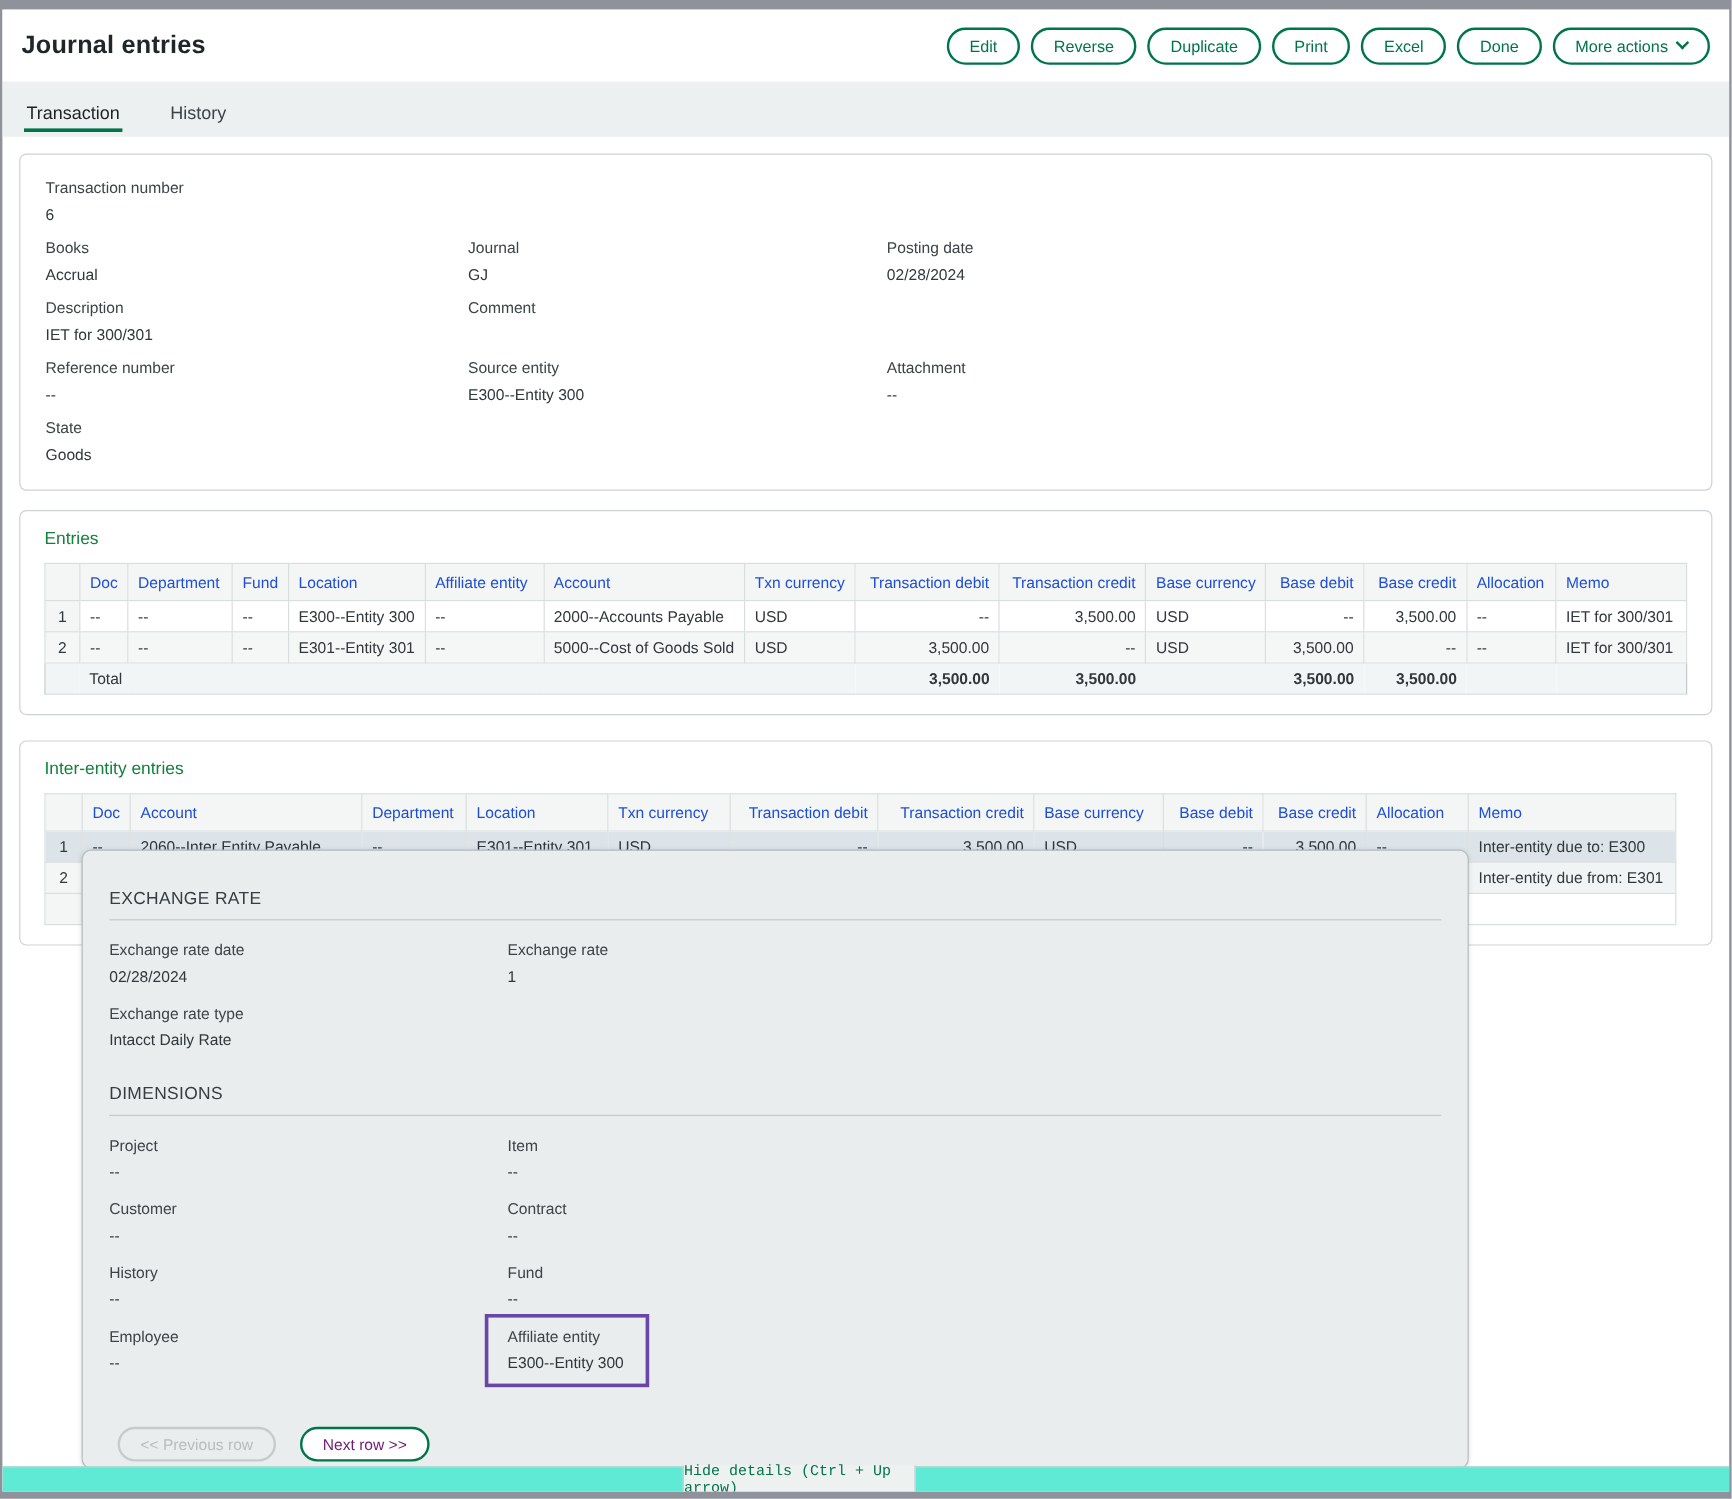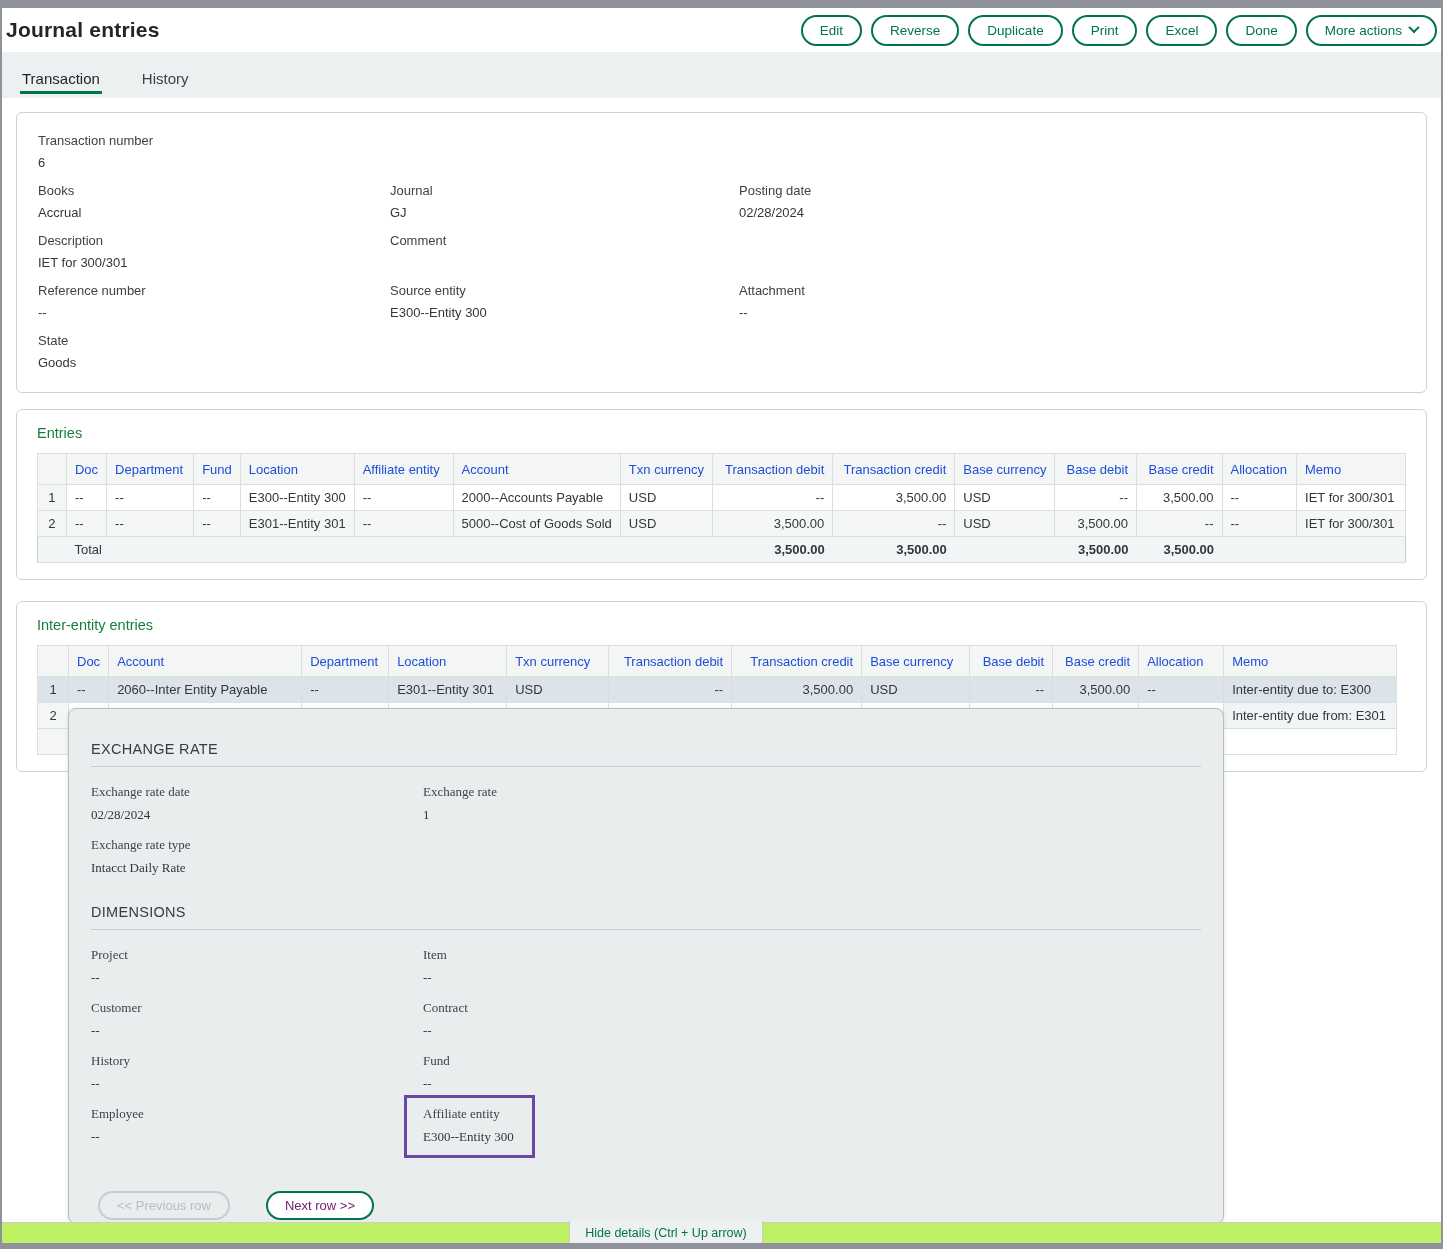--- a/index.html
+++ b/index.html
@@ -5,21 +5,21 @@
   * { margin:0; padding:0; box-sizing:border-box; }
   html,body { width:1443px; height:1249px; }
   body { font-family:"Liberation Sans","DejaVu Sans",sans-serif; background:#fff; }
   .frame {
     width:1443px; height:1249px;
     border-style:solid; border-color:#8f929b;
     border-width:8px 2px 6px 2px;
     position:relative; background:#fff; overflow:hidden;
   }
   
-  .topbar { height:44px; background:#fff; display:flex; align-items:center; padding:0 4px; }
+  .topbar { height:60px; background:#fff; display:flex; align-items:center; padding:0 16px; }
   .page-title { font-size:21px; font-weight:bold; color:#21262a; letter-spacing:.2px; }
   .actions { margin-left:auto; display:flex; gap:9px; align-items:center; }
   .pill {
     border:2px solid #00754a; color:#00754a; background:#fff;
     border-radius:16px; height:31px; padding:0 17px; font-size:13.5px;
     font-family:inherit; display:flex; align-items:center; gap:8px; cursor:pointer; white-space:nowrap;
   }
   .chev { width:8px; height:8px; border-right:2px solid #00754a; border-bottom:2px solid #00754a;
     transform:rotate(45deg) translate(-1px,-1px); display:inline-block; margin-top:-3px;}
   
@@ -52,36 +52,36 @@
   tr.totalrow td:first-child { border-left:1px solid #c4cacd; }
   tr.totalrow td:last-child { border-right:1px solid #c4cacd; }
   
   .detail-panel {
     position:absolute; left:66px; top:700px; width:1156px; height:516px;
     background:#e9eded; border:1px solid #b6bcbf; border-radius:8px;
     box-shadow:0 1px 4px rgba(0,0,0,.12); z-index:10; padding:32px 22px 0 22px;
   }
   .section-h { font-size:14.5px; color:#363c40; letter-spacing:.3px; margin-bottom:9px; }
   .divider { border:none; border-top:1px solid #c5cbcd; margin-bottom:17px; }
-  .prow { display:grid; grid-template-columns:332px 1fr; margin-bottom:13px;font-family:Liberation Serif, serif; }
+  .prow { display:grid; grid-template-columns:332px 1fr; margin-bottom:13px; }
   .dims .prow { margin-bottom:13px; }
   .dfield { min-height:40px; }
   .hl-box {
     display:inline-block; border:3px solid #6847a8; padding:8px 18px 10px 16px;
     margin:-11px 0 0 -19px; background:transparent;
   }
-  .panel-btns { display:flex; gap:36px; margin-top:33px; margin-left:7px; }
+  .panel-btns { display:flex; gap:20px; margin-top:33px; margin-left:7px; }
   .pbtn { border-radius:15px; height:29px; padding:0 17px; font-size:13px; font-family:inherit;
     display:flex; align-items:center; cursor:pointer; }
   .pbtn.disabled { border:2px solid #c6cccd; color:#b7bdbf; background:transparent; cursor:default; }
   .pbtn.primary { border:2px solid #00754a; color:#701a75; background:#fff; }
   
   .bottom-bar {
     position:absolute; left:0; right:0; bottom:0; height:21px;
-    background:#bef264; border-top:1px solid #c7cccf; z-index:11;
+    background:#5eead4; border-top:1px solid #c7cccf; z-index:11;font-family:Liberation Mono, monospace;
   }
   .hide-tab {
     position:absolute; left:567px; top:-2px; width:194px; height:23px;
     background:#edf2f1; border-left:1px solid #c7cccf; border-right:1px solid #c7cccf;
     display:flex; align-items:center; justify-content:center;
     font-size:12.5px; color:#00754a; cursor:pointer;
   }
 </style>
 </head>
 <body>

